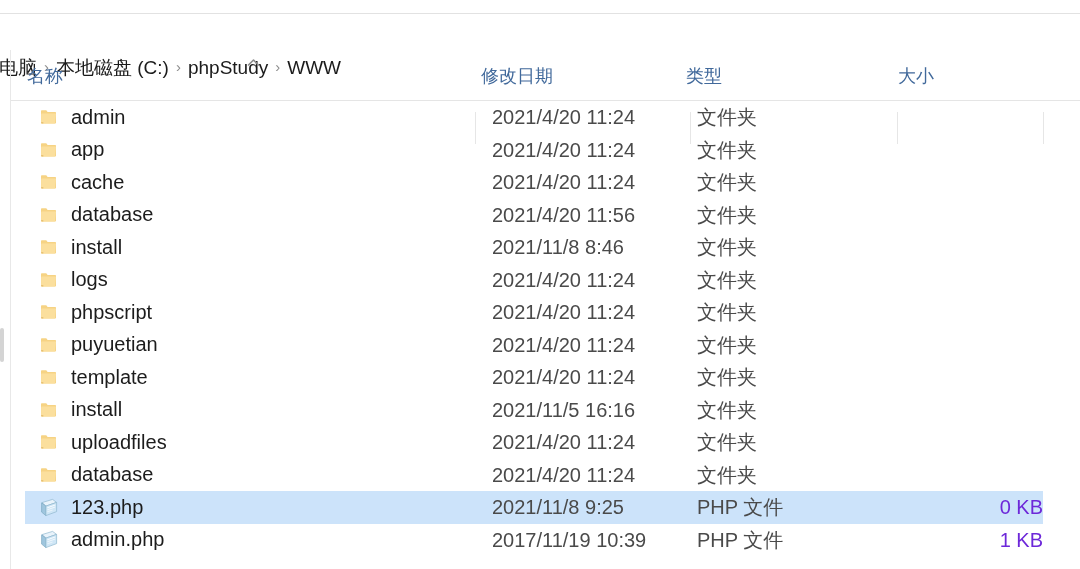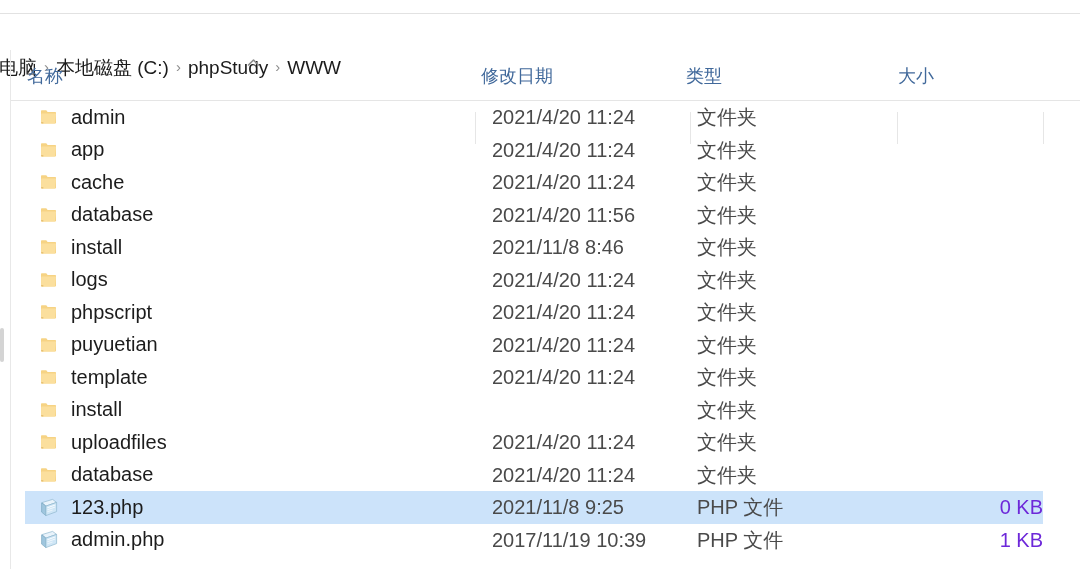--- a/index.html
+++ b/index.html
@@ -360,20 +360,21 @@
         <div class="cell cell-name">
           <span class="icon-wrap">
             <svg width="18" height="16" viewBox="0 0 18 16">
               <path d="M1 2.2 C1 1.6 1.4 1.2 2 1.2 L6.3 1.2 L7.6 3.0 L15 3.0 C15.6 3.0 16 3.4 16 4.0 L16 13.6 C16 14.2 15.6 14.6 15 14.6 L2 14.6 C1.4 14.6 1 14.2 1 13.6 Z" fill="#f6d384"></path>
               <path d="M2.0 4.4 L15.3 4.4 C15.8 4.4 16.1 4.8 16.0 5.3 L15.0 13.9 C14.95 14.3 14.6 14.6 14.2 14.6 L2.0 14.6 C1.45 14.6 1.1 14.25 1.1 13.75 L1.1 5.3 C1.1 4.8 1.5 4.4 2.0 4.4 Z" fill="#fbdf9d"></path>
               <path d="M1.1 13.0 L1.1 13.75 C1.1 14.25 1.45 14.6 2.0 14.6 L3.3 14.6 L3.3 13.0 Z" fill="#e8c276"></path>
             </svg>
           </span>
           <span class="name-text">install</span>
         </div>
+        <div class="cell cell-date">2021/11/5 16:16</div>
         <div class="cell cell-type">文件夹</div>
         <div class="cell cell-size"></div>
       </div>
       <div class="row">
         <div class="cell cell-name">
           <span class="icon-wrap">
             <svg width="18" height="16" viewBox="0 0 18 16">
               <path d="M1 2.2 C1 1.6 1.4 1.2 2 1.2 L6.3 1.2 L7.6 3.0 L15 3.0 C15.6 3.0 16 3.4 16 4.0 L16 13.6 C16 14.2 15.6 14.6 15 14.6 L2 14.6 C1.4 14.6 1 14.2 1 13.6 Z" fill="#f6d384"></path>
               <path d="M2.0 4.4 L15.3 4.4 C15.8 4.4 16.1 4.8 16.0 5.3 L15.0 13.9 C14.95 14.3 14.6 14.6 14.2 14.6 L2.0 14.6 C1.45 14.6 1.1 14.25 1.1 13.75 L1.1 5.3 C1.1 4.8 1.5 4.4 2.0 4.4 Z" fill="#fbdf9d"></path>
               <path d="M1.1 13.0 L1.1 13.75 C1.1 14.25 1.45 14.6 2.0 14.6 L3.3 14.6 L3.3 13.0 Z" fill="#e8c276"></path>

